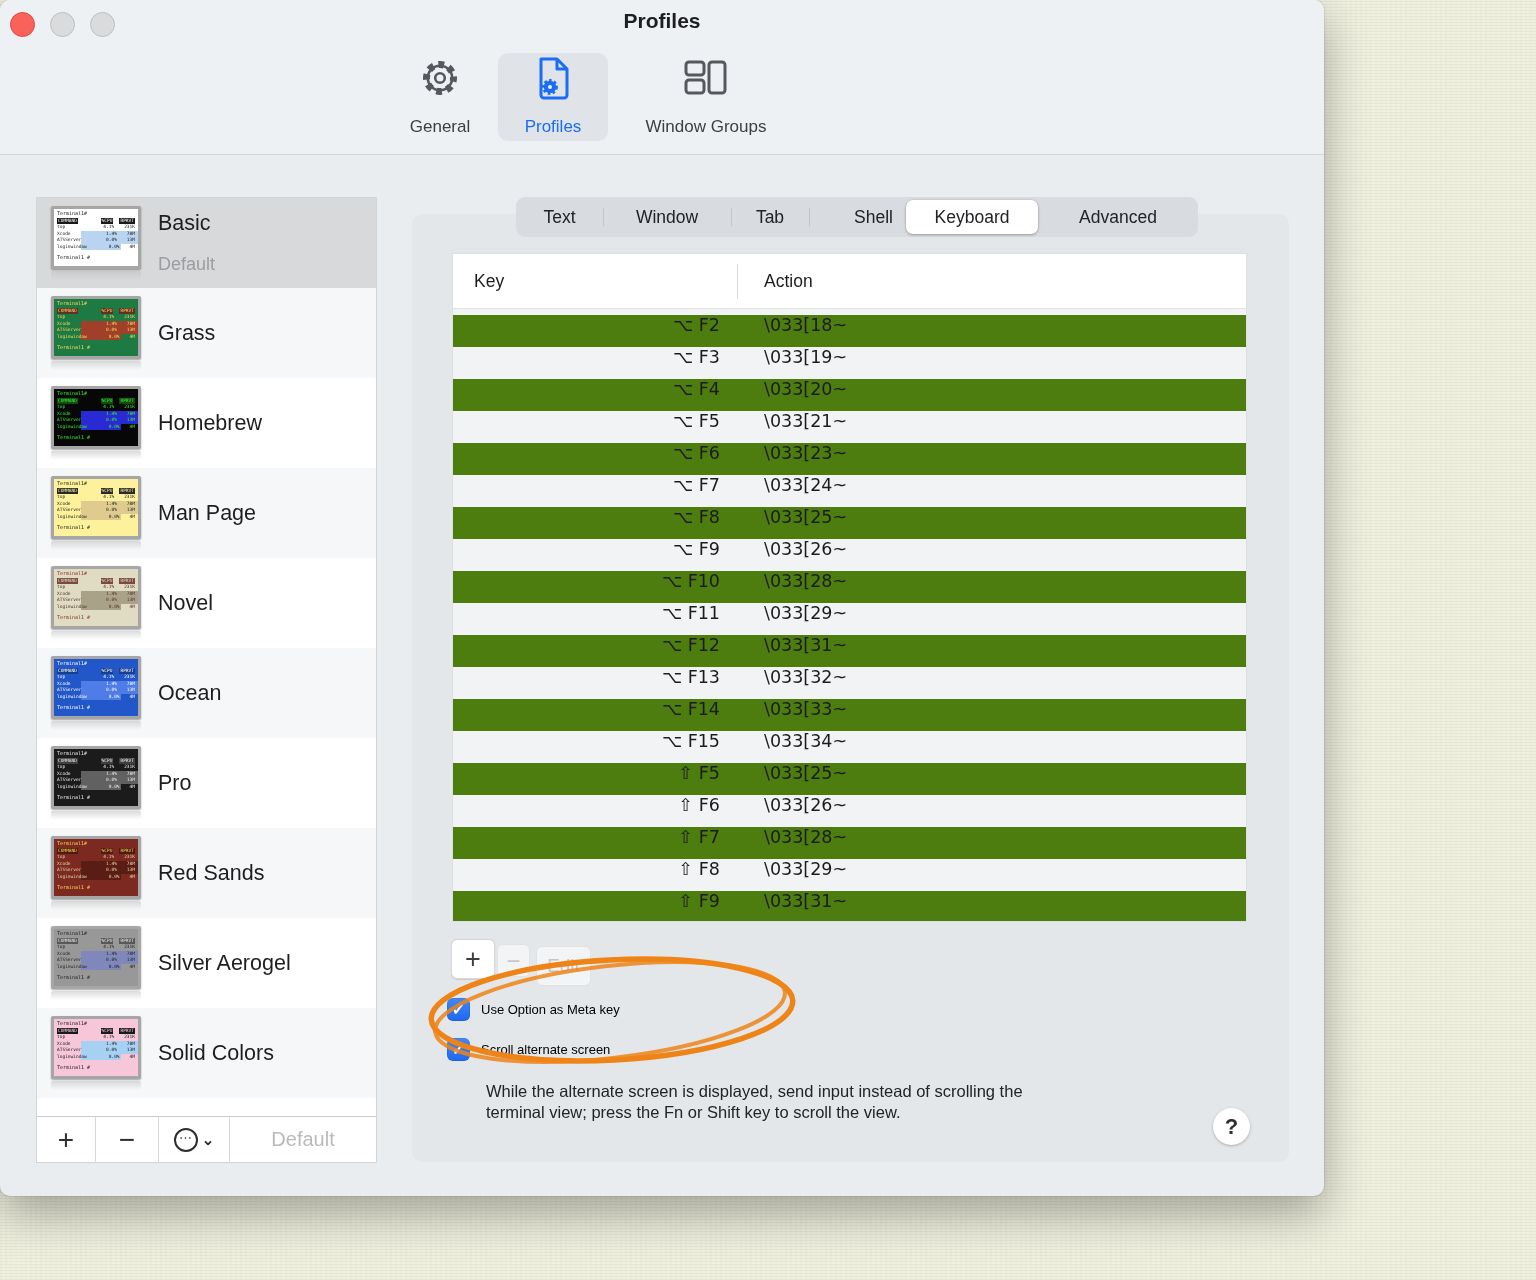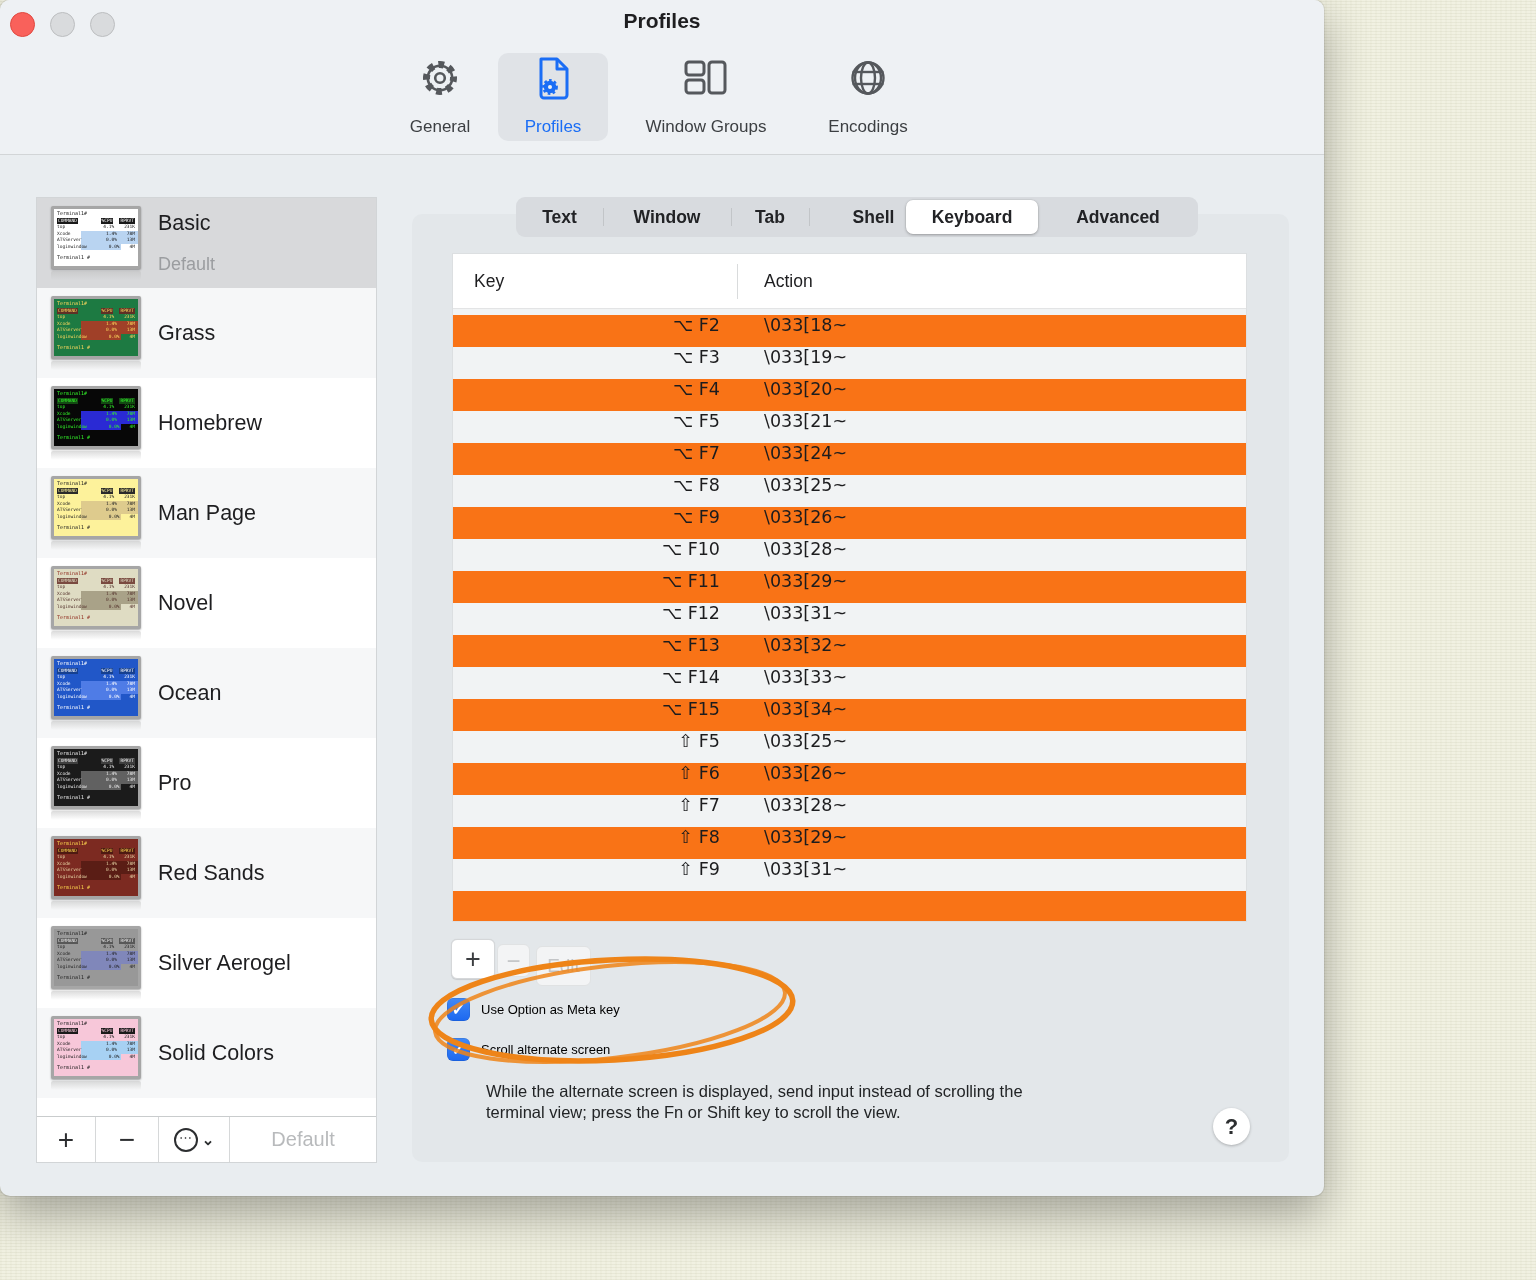--- a/index.html
+++ b/index.html
@@ -29,29 +29,29 @@
   .tb-item { position:absolute; top:55px; display:flex; flex-direction:column; align-items:center;
     gap:16px; font-size:17px; color:#3c3f42; }
   .tb-item .ticon { height:46px; display:flex; align-items:center; justify-content:center; }
   .tb-item.active { color:#1a6df5; }
   .tb-hilite { position:absolute; left:498px; top:53px; width:110px; height:88px;
     background:#e0e3e7; border-radius:10px; }
   
   .segbar { position:absolute; left:516px; top:197px; width:682px; height:40px;
     background:#d8dbdf; border-radius:9px; display:flex; align-items:center; }
   .seg { position:relative; height:34px; display:flex; align-items:center; justify-content:center;
-    font-size:17.5px; font-weight:700; color:#222326; }
+    font-size:17.5px; font-weight:400; color:#222326; }
   .seg .sep { position:absolute; left:0; top:8px; width:1px; height:18px; background:#c2c5c8; }
   .seg.selected { background:#ffffff; border-radius:7px; margin:0 0;
     box-shadow:0 1px 3px rgba(0,0,0,.28), 0 0 0 0.5px rgba(0,0,0,.06); }
   
   .panel { position:absolute; left:412px; top:214px; width:877px; height:948px;
     background:#e3e7ea; border-radius:10px; }
   .ktable { position:absolute; left:452px; top:253px; width:795px; height:669px;
-    background:#f97316; border:1px solid #dcdfe1; overflow:hidden; }
+    background:#4d7c0f; border:1px solid #dcdfe1; overflow:hidden; }
   .khead { height:55px; display:flex; align-items:center; border-bottom:1px solid #e3e4e5;
     background:#fff; font-size:17.5px; color:#1e1e20; position:relative; }
   .khead .hkey { padding-left:21px; width:285px; }
   .khead .hdiv { position:absolute; left:284px; top:10px; width:1px; height:35px; background:#d9dbdc; }
   .khead .haction { padding-left:26px; }
   .ksliver { height:6px; background:#f1f3f4; }
   .krow { height:32px; display:flex; align-items:flex-start; font-size:17.5px; color:#1c1c1e; }
   .krow:nth-of-type(even) { background:#f1f3f4; }
   .krow .ckey { width:285px; text-align:right; padding-right:18px;
     font-family:"DejaVu Sans", sans-serif; }
@@ -169,34 +169,20 @@
           <g fill="none" stroke="#55585c" stroke-width="3">
             <rect x="4" y="4" width="18" height="13" rx="3"></rect>
             <rect x="4" y="22" width="18" height="13" rx="3"></rect>
             <rect x="27" y="4" width="16" height="31" rx="3"></rect>
           </g>
         </svg>
       </span>
       <span>Window Groups</span>
     </div>
 
-    <div class="tb-item" style="left:806px; width:124px;">
-      <span class="ticon">
-        <svg width="42" height="42" viewBox="0 0 42 42">
-          <g fill="none" stroke="#55585c" stroke-width="2.4">
-            <circle cx="21" cy="21" r="15.5"></circle>
-            <ellipse cx="21" cy="21" rx="7" ry="15.5"></ellipse>
-            <ellipse cx="21" cy="21" rx="13" ry="15.5"></ellipse>
-            <line x1="5.5" y1="15" x2="36.5" y2="15"></line>
-            <line x1="5.5" y1="27" x2="36.5" y2="27"></line>
-          </g>
-        </svg>
-      </span>
-      <span>Encodings</span>
-    </div>
   </div>
 
   <div class="sidebar">
     <div class="plist" id="plist">
         <div class="pitem selected">
     <div class="thumbwrap">
       <div class="thumb" style="--tbg: #ffffff; --ttx: #1a1a1a; --ttt: #1a1a1a; --thl: #b9d4f1; --tch: #1a1a1a; --tcx: #ffffff;">
         <div class="t-title">Terminal1#</div>
         <div class="t-chips">
           <span class="t-chip">COMMAND</span>
@@ -730,20 +716,24 @@
   </div>
         <div class="krow">
     <div class="ckey">⌥ F4</div>
     <div class="cact">\033[20~</div>
   </div>
         <div class="krow">
     <div class="ckey">⌥ F5</div>
     <div class="cact">\033[21~</div>
   </div>
         <div class="krow">
+    <div class="ckey">⌥ F6</div>
+    <div class="cact">\033[23~</div>
+  </div>
+        <div class="krow">
     <div class="ckey">⌥ F7</div>
     <div class="cact">\033[24~</div>
   </div>
         <div class="krow">
     <div class="ckey">⌥ F8</div>
     <div class="cact">\033[25~</div>
   </div>
         <div class="krow">
     <div class="ckey">⌥ F9</div>
     <div class="cact">\033[26~</div>

